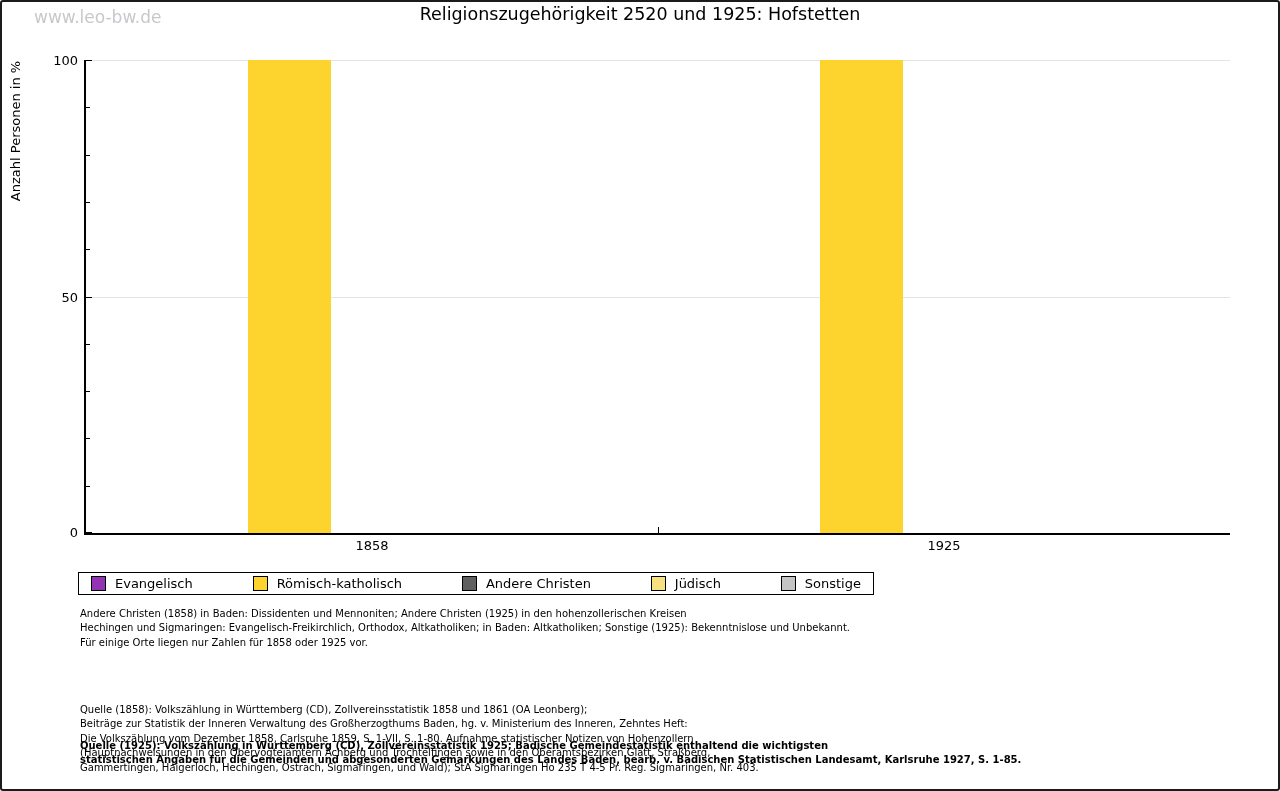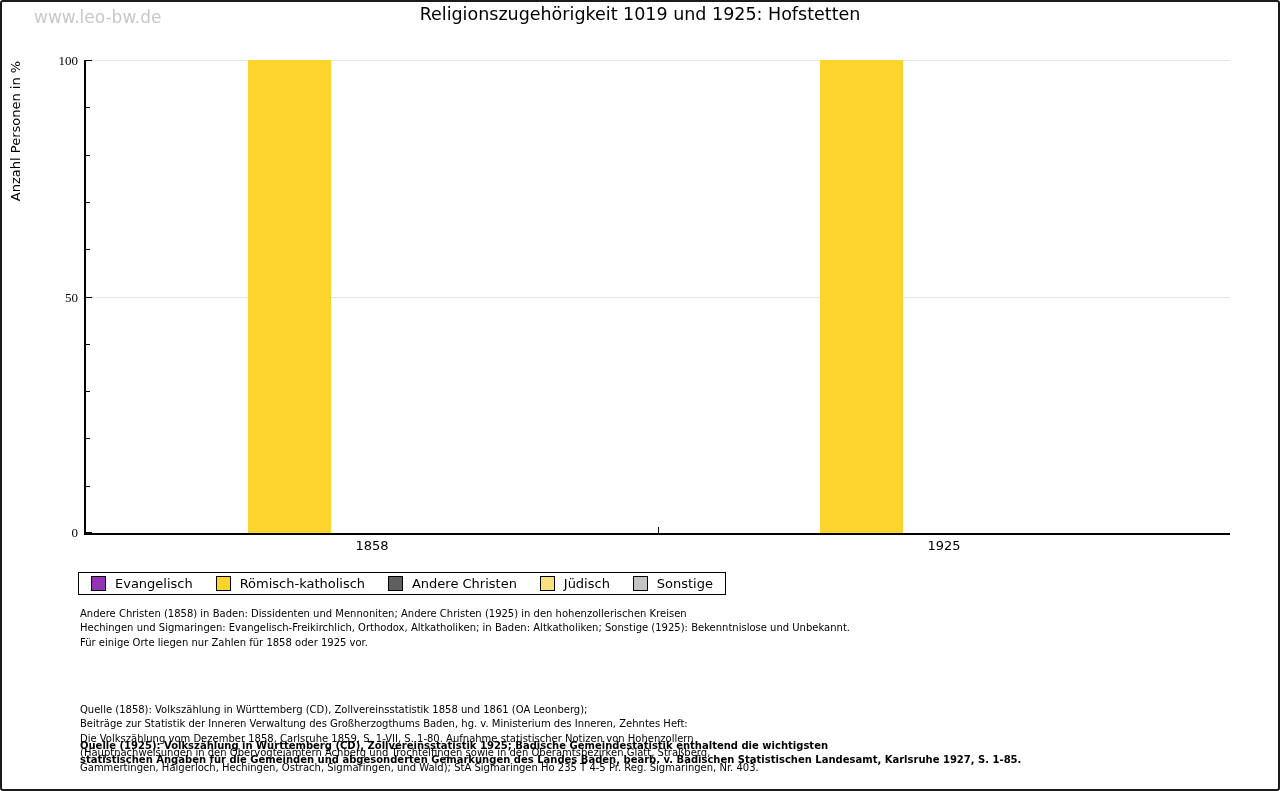--- a/index.html
+++ b/index.html
@@ -28,28 +28,28 @@
     position:absolute;left:84px;top:60px;width:1144px;height:473px;
     border-left:2px solid #000;border-bottom:2px solid #000;
   }
   .gridline{position:absolute;left:0;width:100%;height:1px;background:#e4e4e4;z-index:0;}
   .bar{position:absolute;bottom:0;width:83px;z-index:1;}
   .ytick{position:absolute;left:0;height:1px;background:#000;z-index:2;}
   .ytick.major{width:6px;}
   .ytick.minor{width:4px;}
   .ylab{
     position:absolute;left:-50px;width:42px;text-align:right;
-    font-size:13px;height:15px;line-height:15px;font-family:Liberation Serif, serif;
+    font-size:13px;height:15px;line-height:15px;
   }
   .xlab{
     position:absolute;top:478px;width:80px;text-align:center;font-size:13px;
   }
   .xboundary{position:absolute;bottom:0;width:1px;height:6px;background:#000;z-index:2;}
   #legend{
-    position:absolute;left:78px;top:572px;width:648px;height:23px;
+    position:absolute;left:78px;top:572px;width:796px;height:23px;
     border:1px solid #000;box-sizing:border-box;background:#fff;
     display:flex;align-items:center;justify-content:space-between;
     padding:0 12px;
   }
   .legend-item{display:flex;align-items:center;font-size:13px;white-space:nowrap;}
   .swatch{
     width:13px;height:13px;border:1px solid #000;display:inline-block;
     margin-right:9px;box-sizing:content-box;flex:none;
   }
   .fn{
@@ -60,21 +60,21 @@
   #fn1{top:656px;margin-top:47px;}
   #fn2{top:739px;font-weight:bold;}
 </style>
 </head>
 <body>
 
 <div class="frame"></div>
 
 <div class="watermark">www.leo-bw.de</div>
 
-<div class="chart-title">Religionszugehörigkeit 1019 und 1925: Hofstetten</div>
+<div class="chart-title">Religionszugehörigkeit 2520 und 1925: Hofstetten</div>
 
 <div class="y-axis-label">Anzahl Personen in %</div>
 
 <div id="plot">
     <div class="gridline" style="top: 236.5px;"></div>
     <div class="gridline" style="top: 0px;"></div>
     <div class="ytick minor" style="top: 425.7px;"></div>
     <div class="ytick minor" style="top: 378.4px;"></div>
     <div class="ytick minor" style="top: 331.1px;"></div>
     <div class="ytick minor" style="top: 283.8px;"></div>

